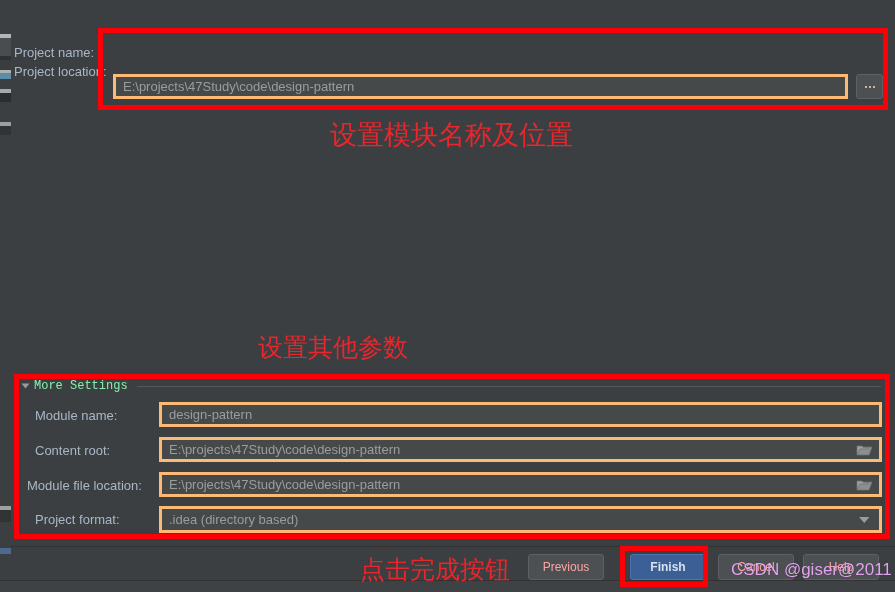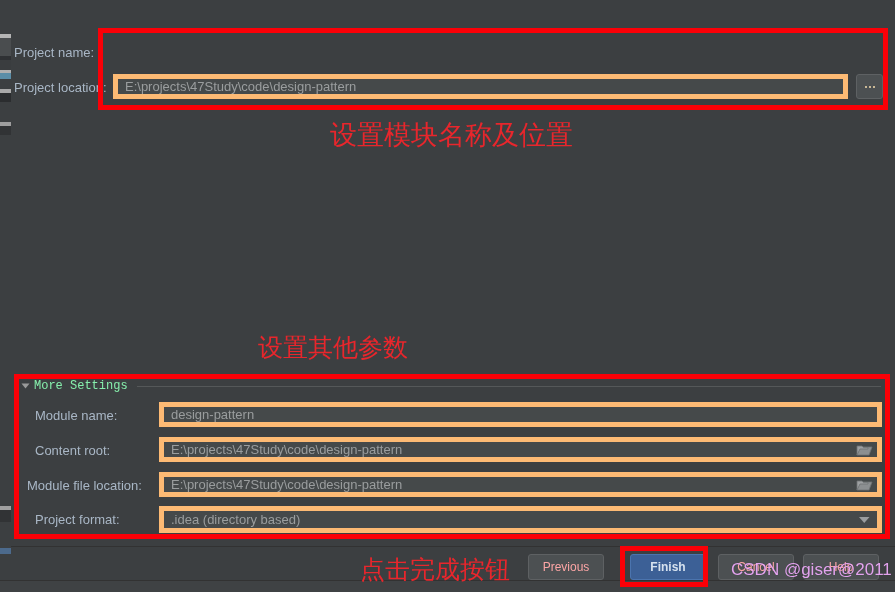--- a/index.html
+++ b/index.html
@@ -86,21 +86,21 @@
   .lbl {
     position: absolute;
     font-size: 13px;
     color: #a9b7c6;
     white-space: nowrap;
   }
   .txtfield {
     position: absolute;
     box-sizing: border-box;
     background: #45494a;
-    border: 5px solid #fdba74;
+    border: 3px solid #fdba74;
     color: #9a9d9e;
     font-size: 13px;
     display: flex;
     align-items: center;
     padding-left: 7px;
     overflow: hidden;
     white-space: nowrap;
   }
   .txtfield.focused {
     border: 2px solid #4a88c7;
@@ -245,21 +245,21 @@
     <div class="seg" style="top:522px;height:26px;background:#3c3f41;"></div>
     <div class="seg" style="top:548px;height:6px;background:#4c6a8c;"></div>
     <div class="seg" style="top:554px;height:38px;background:#3c3f41;"></div>
   </div>
 
   <div id="dialog">
 
 
     <div class="lbl" style="left:3px; top:45px;">Project name:</div>
 
-    <div class="lbl" style="left:3px; top:80px;">Project location:</div>
+    <div class="lbl" style="left:3px; top:64px;">Project location:</div>
     <div class="txtfield" style="left:102px; top:74px; width:735px; height:25px;">
       <span class="val">E:\projects\47Study\code\design-pattern</span>
     </div>
     <div class="browse-btn" style="left:845px; top:74px; width:27px; height:25px;">
       <span class="dots">
           <i></i>
           <i></i>
           <i></i>
         </span>
     </div>

